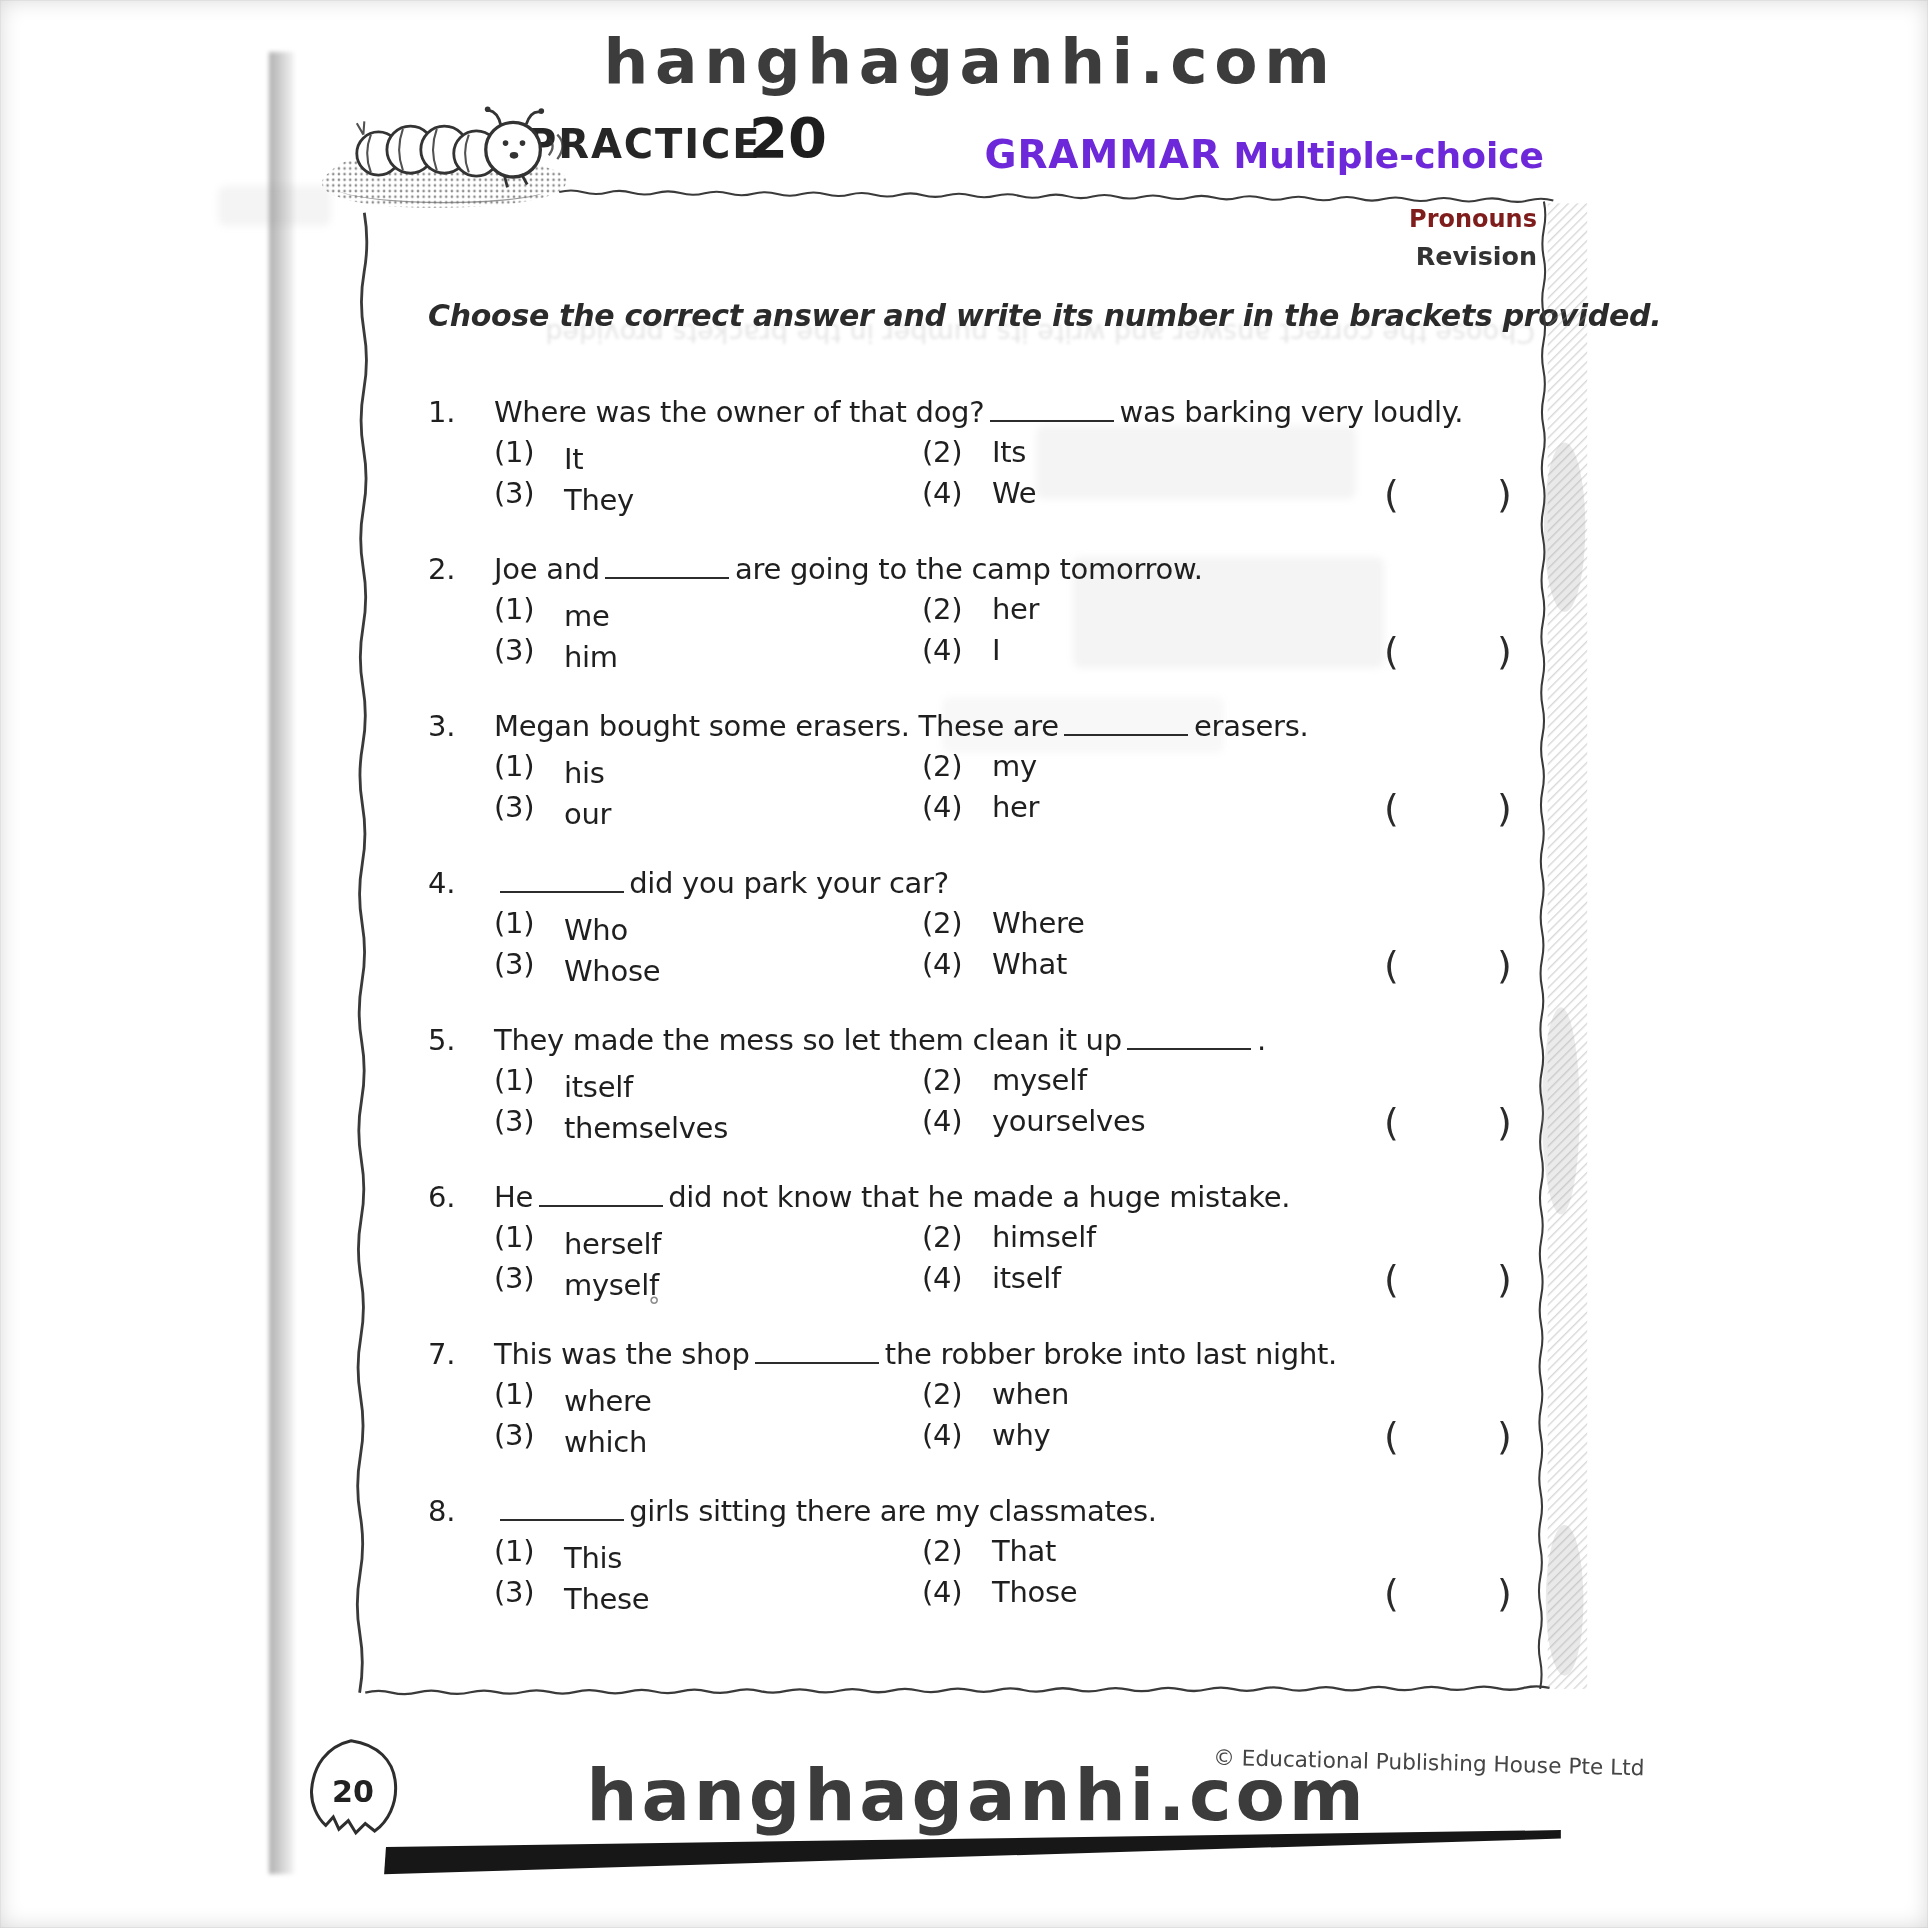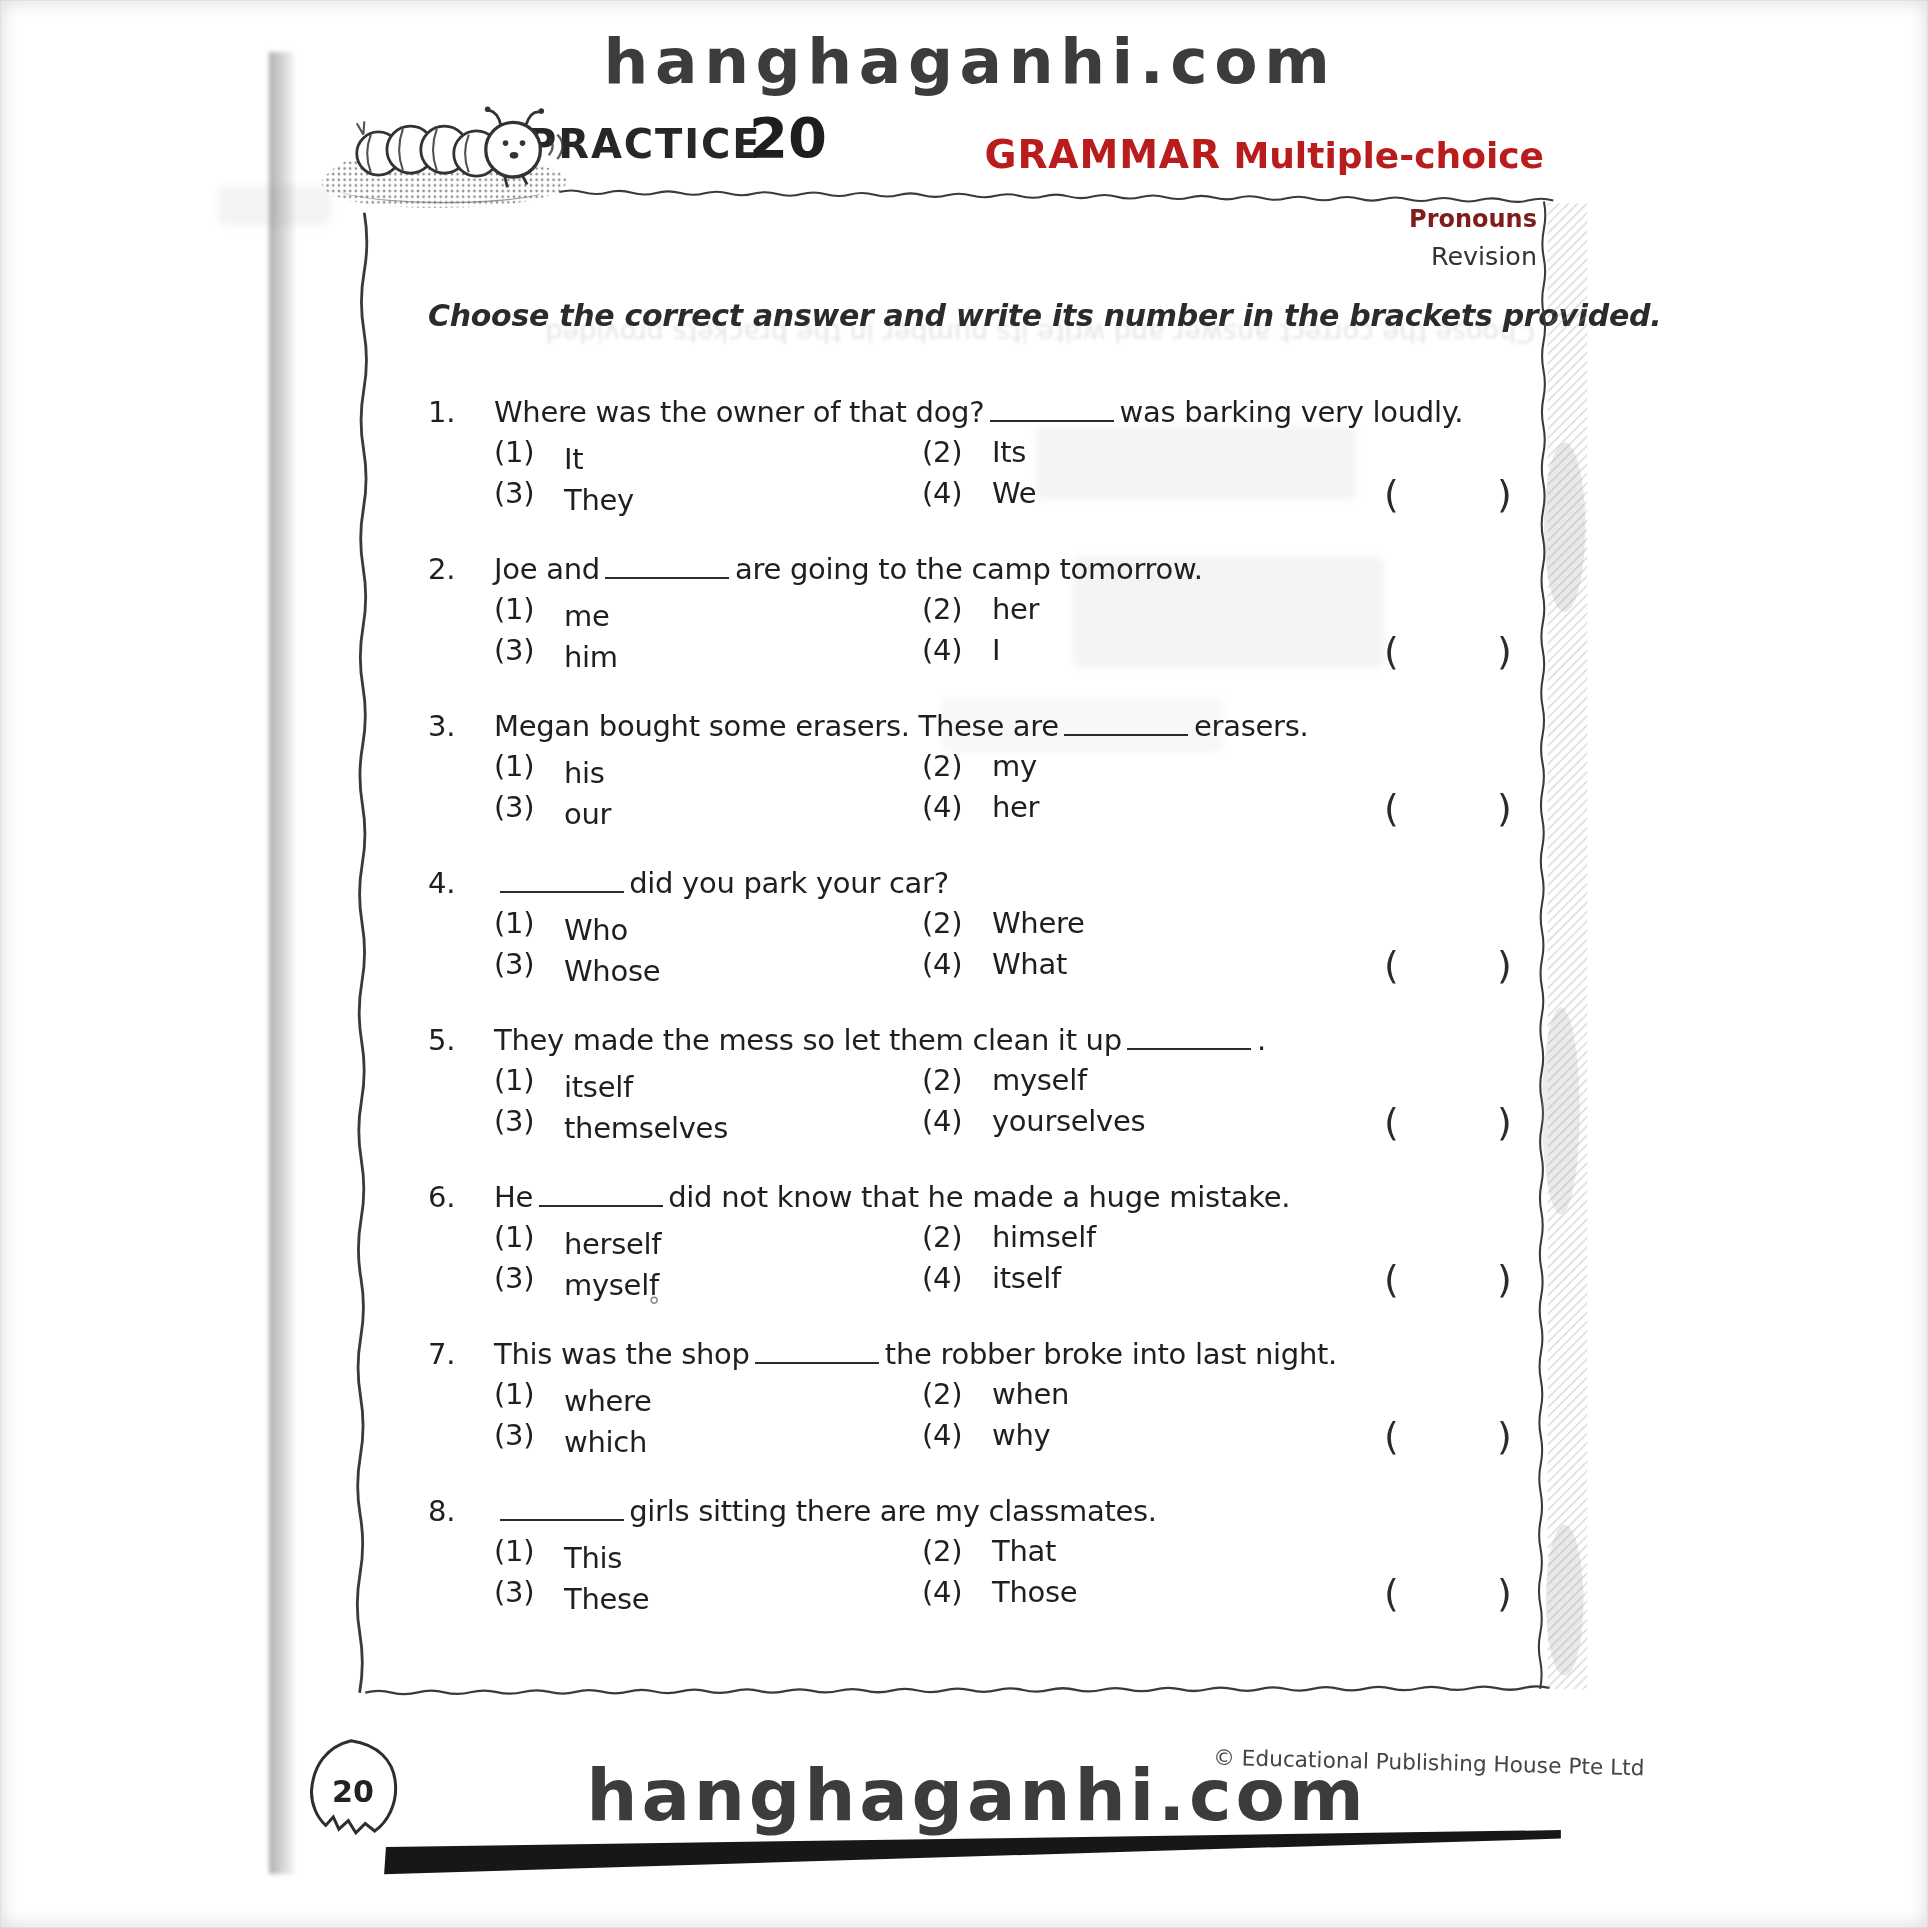--- a/index.html
+++ b/index.html
@@ -15,24 +15,24 @@
 
   
   .wm{position:absolute;color:#3c3c3c;font-weight:bold;white-space:nowrap;text-align:right;}
   .wm-top{left:970px;top:24.5px;transform:translateX(-50%);font-size:63px;letter-spacing:6.6px;}
   .wm-bottom{left:977px;top:1753px;transform:translateX(-50%);font-size:72px;letter-spacing:3.8px;}
 
   
   .hdr-practice{position:absolute;left:527px;top:121px;font-size:40px;font-weight:bold;
           letter-spacing:1.9px;color:#262626;}
   .hdr-num{position:absolute;left:749px;top:105px;font-size:56px;font-weight:bold;color:#1e1e1e;}
-  .hdr-title{position:absolute;right:384px;top:132px;font-size:36px;font-weight:bold;color:#b91c1c;white-space:nowrap;}
+  .hdr-title{position:absolute;right:384px;top:132px;font-size:36px;font-weight:bold;color:#6d28d9;white-space:nowrap;}
   .hdr-title .t1{font-size:39px;letter-spacing:0.9px;}
   .hdr-topic{position:absolute;right:391px;top:205px;font-size:24px;font-weight:bold;color:#7f1d1d;}
-  .hdr-subtopic{position:absolute;right:391px;top:241px;font-size:25.4px;color:#333;}
+  .hdr-subtopic{position:absolute;right:391px;top:241px;font-size:25.4px;color:#333;font-weight:bold;}
 
   
   .instruction{position:absolute;left:428px;top:298px;width:1139px;font-size:30px;
           font-style:italic;font-weight:bold;letter-spacing:-0.3px;color:#2b2b2b;white-space:nowrap;}
 
   
   .ghost-text{position:absolute;left:443px;top:318px;width:1092px;font-size:27px;
           color:#8a8a8a;opacity:0.22;filter:blur(1.4px);transform:rotate(180deg);white-space:nowrap;}
   .smudge{position:absolute;background:rgba(120,120,120,0.08);filter:blur(3.8px);border-radius:7.5px;}
   .sm1{left:1036px;top:426px;width:320px;height:73px;}

